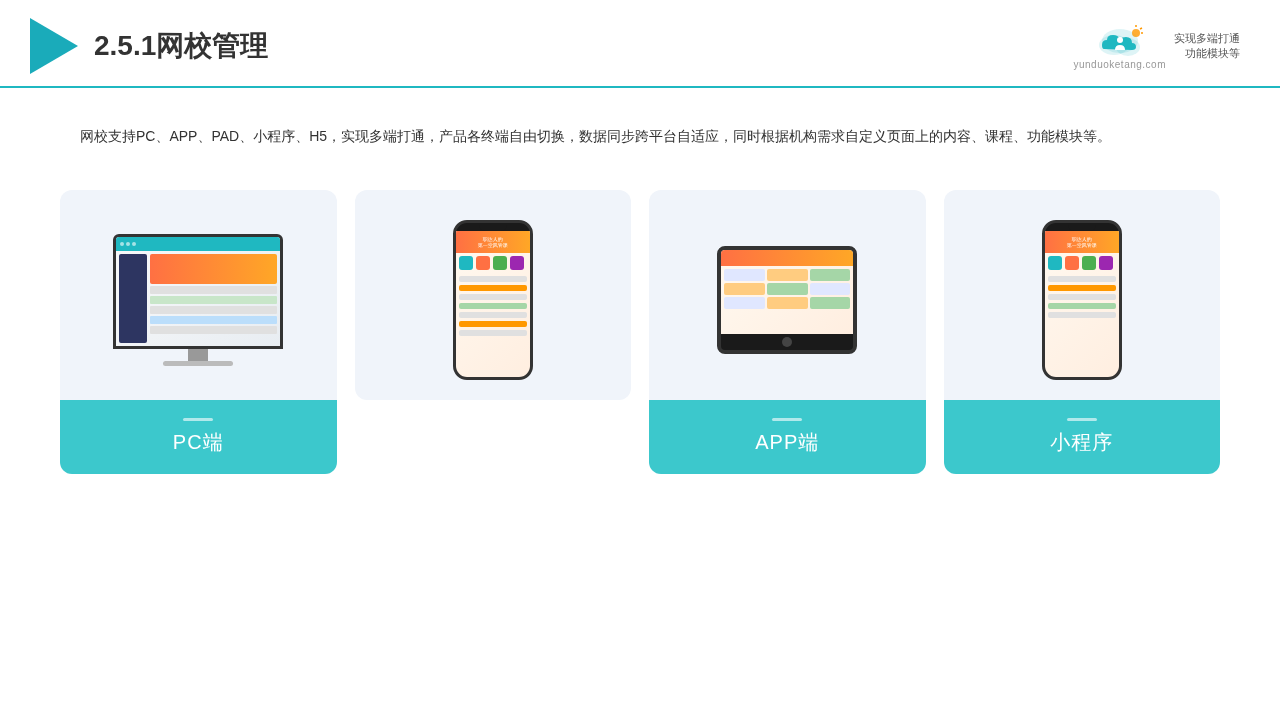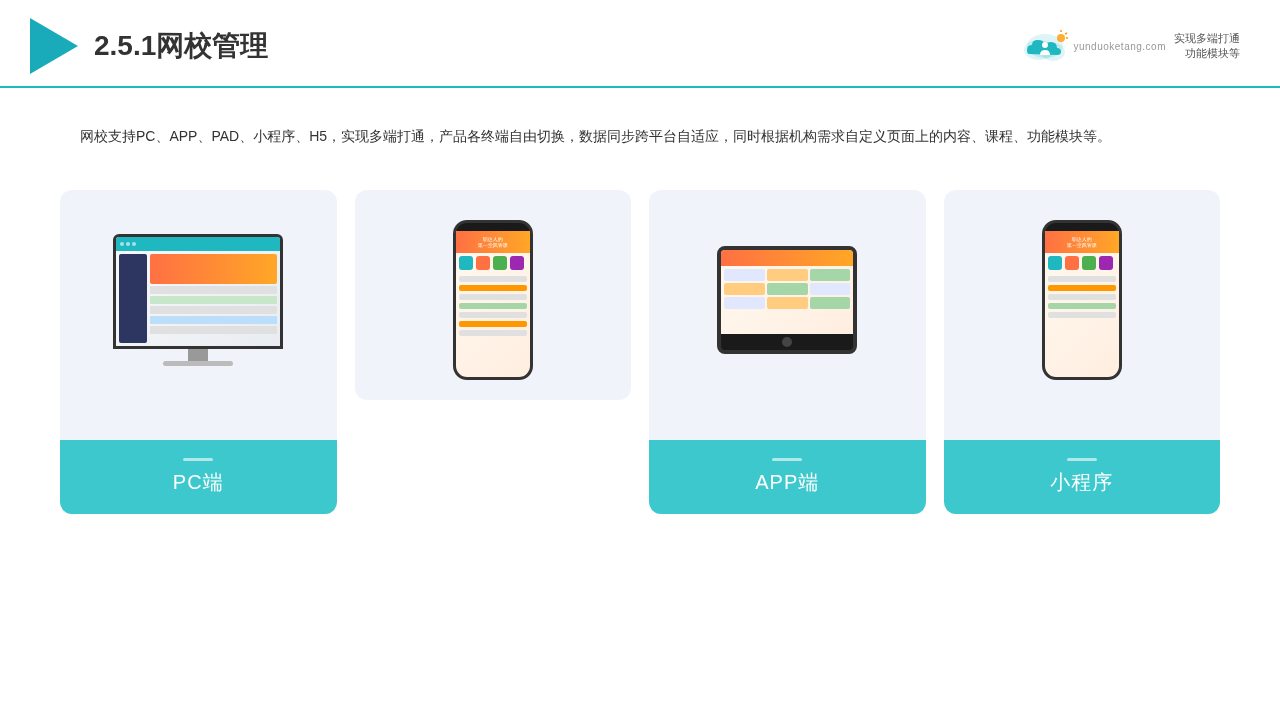--- a/index.html
+++ b/index.html
@@ -38,21 +38,21 @@
       font-weight: 600;
       color: #333;
     }
     .logo-area {
       display: flex;
       align-items: center;
       gap: 8px;
     }
     .cloud-logo {
       display: flex;
-      flex-direction: row;
+      flex-direction: column;
       align-items: center;
     }
     .cloud-icon-svg {
       width: 56px;
       height: 36px;
     }
     .logo-url {
       font-size: 10px;
       color: #999;
       letter-spacing: 0.5px;
@@ -309,21 +309,20 @@
     
     .card-label {
       width: 100%;
       background: #3cc8cc;
       color: white;
       text-align: center;
       font-size: 20px;
       font-weight: 500;
       padding: 18px 10px;
       letter-spacing: 1px;
-      margin-top: 40px;
     }
 
     
     .card-label::before {
       content: '';
       display: block;
       width: 30px;
       height: 3px;
       background: rgba(255,255,255,0.6);
       margin: 0 auto 8px;

